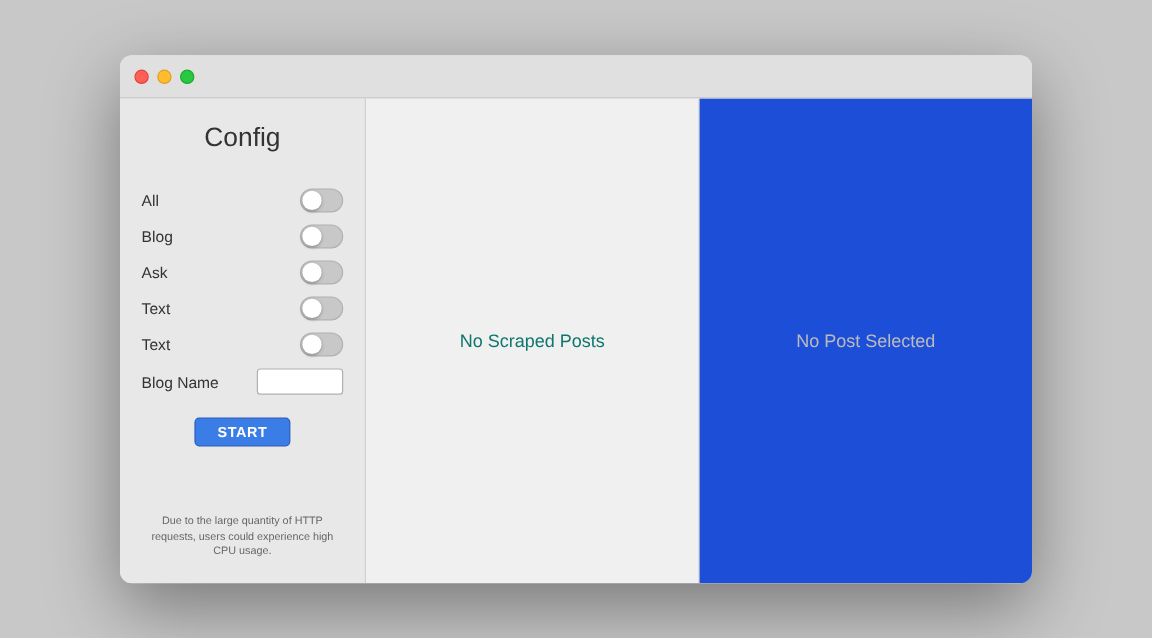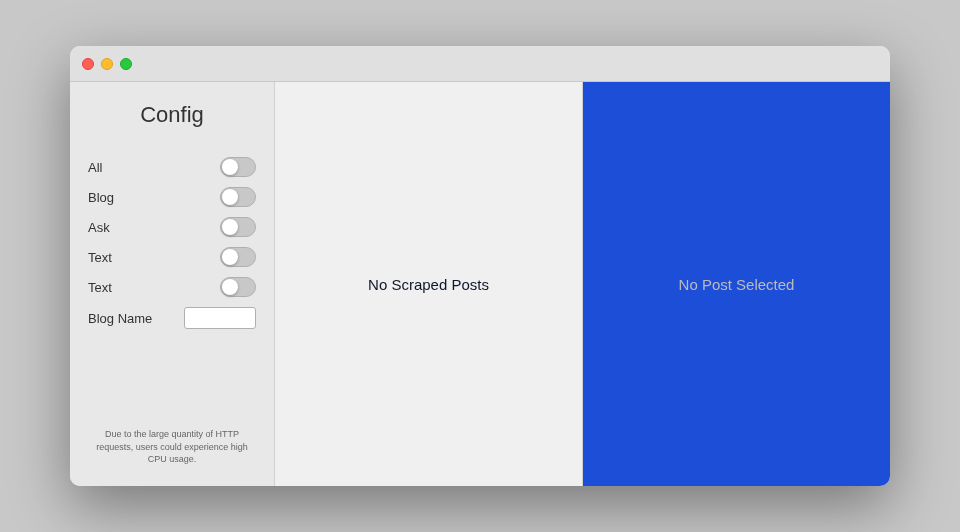--- a/index.html
+++ b/index.html
@@ -8,21 +8,21 @@
       background: #c8c8c8;
       display: flex;
       align-items: center;
       justify-content: center;
       width: 960px;
       height: 532px;
       font-family: -apple-system, BlinkMacSystemFont, "Helvetica Neue", Arial, sans-serif;
     }
 
     .window {
-      width: 820px;
+      width: 760px;
       height: 440px;
       background: #ececec;
       border-radius: 10px;
       box-shadow: 0 20px 60px rgba(0,0,0,0.4);
       display: flex;
       flex-direction: column;
       overflow: hidden;
     }
 
     .title-bar {
@@ -184,21 +184,21 @@
       flex: 1;
       background: #f0f0f0;
       border-right: 1px solid #d0d0d0;
       display: flex;
       align-items: center;
       justify-content: center;
     }
 
     .no-posts-text {
       font-size: 15px;
-      color: #0f172a;
+      color: #0f766e;
     }
 
     
     .right-panel {
       flex: 1;
       background: #1d4ed8;
       display: flex;
       align-items: center;
       justify-content: center;
     }
@@ -263,20 +263,23 @@
             <div class="toggle-knob"></div>
           </div>
         </div>
 
         <div class="blog-name-row">
           <span class="blog-name-label">Blog Name</span>
           <input class="blog-name-input" type="text" value="" placeholder="" style="">
         </div>
       </div>
 
+      <div class="start-btn-container">
+        <button class="start-btn">START</button>
+      </div>
 
       <div class="warning-text">Due to the large quantity of HTTP requests, users could experience high CPU usage.</div>
     </div>
 
     <div class="middle-panel">
       <span class="no-posts-text">No Scraped Posts</span>
     </div>
 
     <div class="right-panel">
       <span class="no-post-selected-text">No Post Selected</span>

